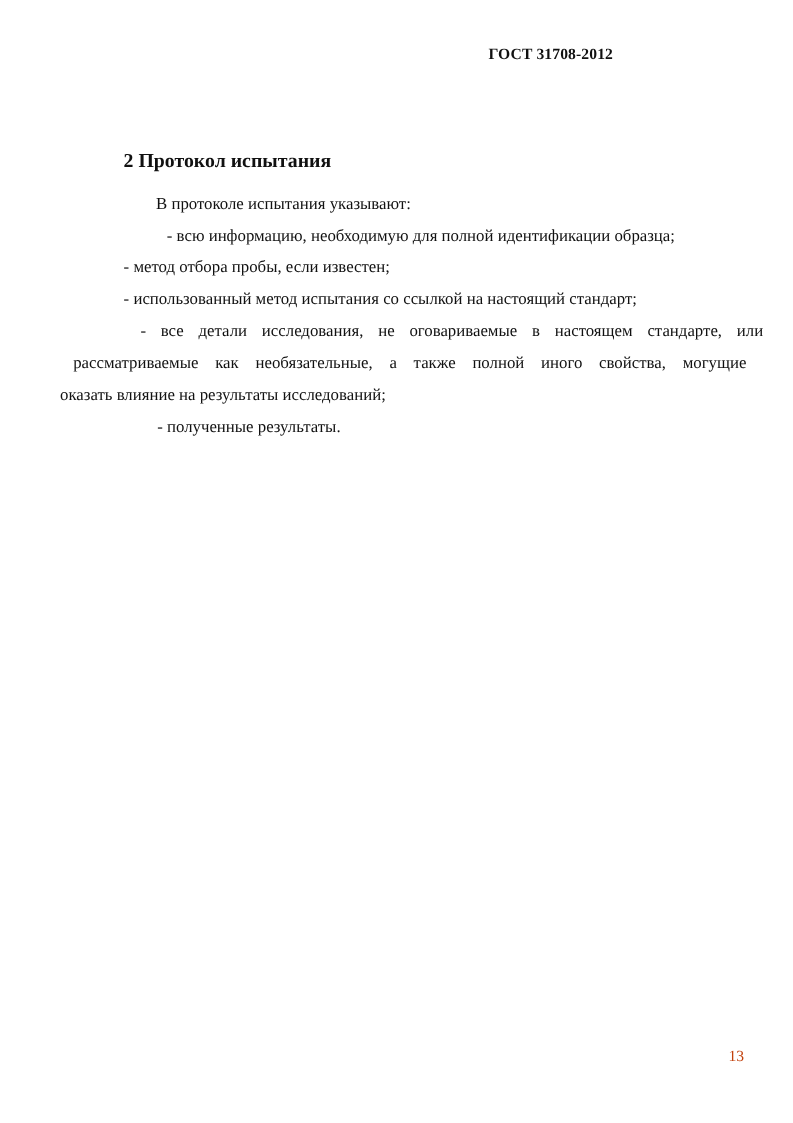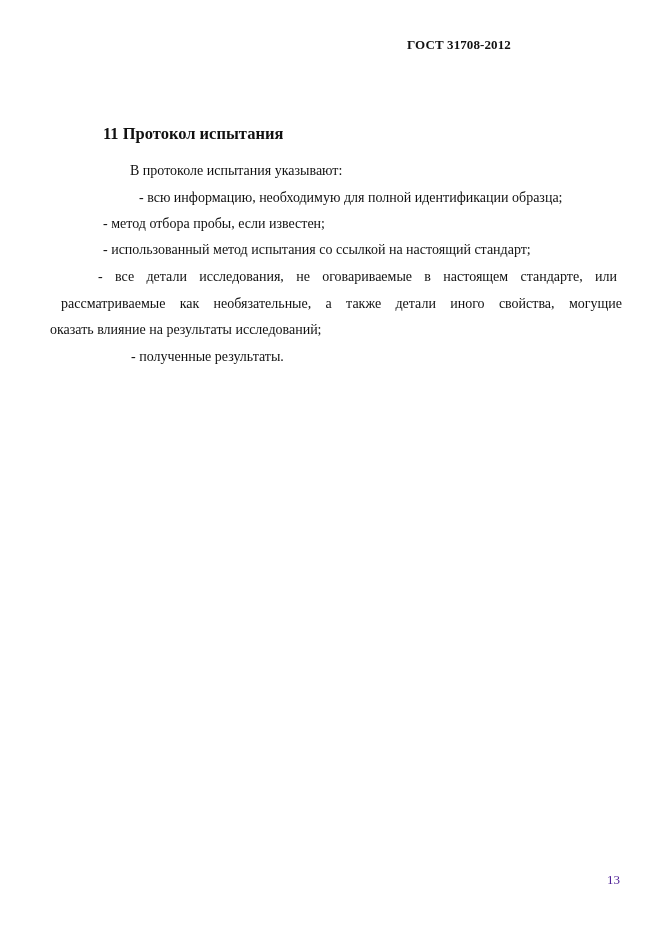--- a/index.html
+++ b/index.html
@@ -41,35 +41,35 @@
       text-align-last: justify;
       white-space: normal;
       left: 61px;
       width: 561px;
     }
     .page-number {
       position: absolute;
       left: 607px;
       top: 872px;
       font-size: 13px;
-      color: #4c1d95;
+      color: #c2410c;
     }
   </style>
 </head>
 <body>
 
 <div class="header-code">ГОСТ 31708-2012</div>
 
-<div class="section-title">11 Протокол испытания</div>
+<div class="section-title">2 Протокол испытания</div>
 
 <div class="line" style="left:86px; top:163px;margin-left:44px;">В протоколе испытания указывают:</div>
 
 <div class="line" style="left:103px; top:190px;margin-left:36px;">- всю информацию, необходимую для полной идентификации образца;</div>
 <div class="line" style="left:103px; top:216px;">- метод отбора пробы, если известен;</div>
 <div class="line" style="left:103px; top:242px;">- использованный метод испытания со ссылкой на настоящий стандарт;</div>
 
-<div class="line justify" style="left:98px; width:519px; top:269px;">- все детали исследования, не оговариваемые в настоящем  стандарте, или</div>
-<div class="line justify" style="top:296px;">рассматриваемые как необязательные, а также детали иного свойства, могущие</div>
+<div class="line justify" style="left:117px; width:519px; top:269px;">- все детали исследования, не оговариваемые в настоящем  стандарте, или</div>
+<div class="line justify" style="top:296px;">рассматриваемые как необязательные, а также полной иного свойства, могущие</div>
 <div class="line" style="left:50px; top:322px;">оказать влияние на результаты исследований;</div>
 
 <div class="line" style="left:103px; top:349px;margin-left:28px;">- полученные результаты.</div>
 
 <div class="page-number">13</div>
 
 </body></html>

